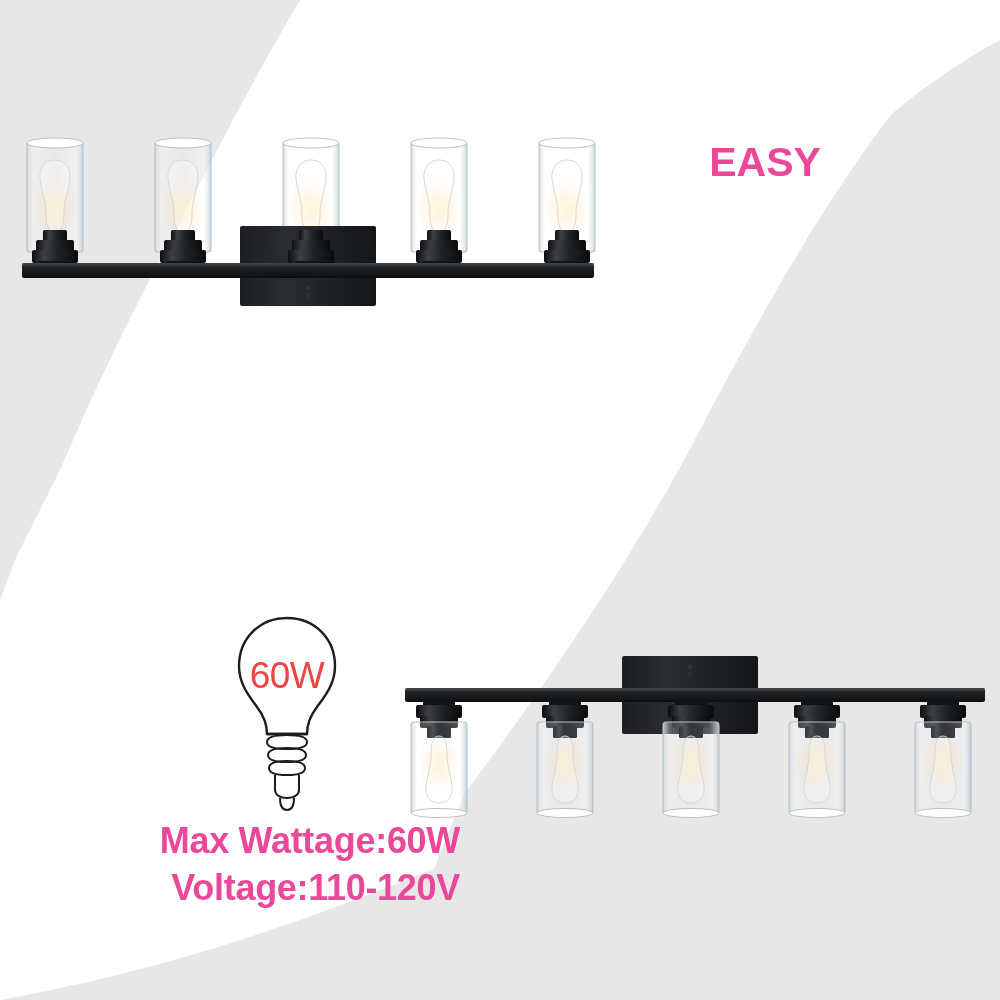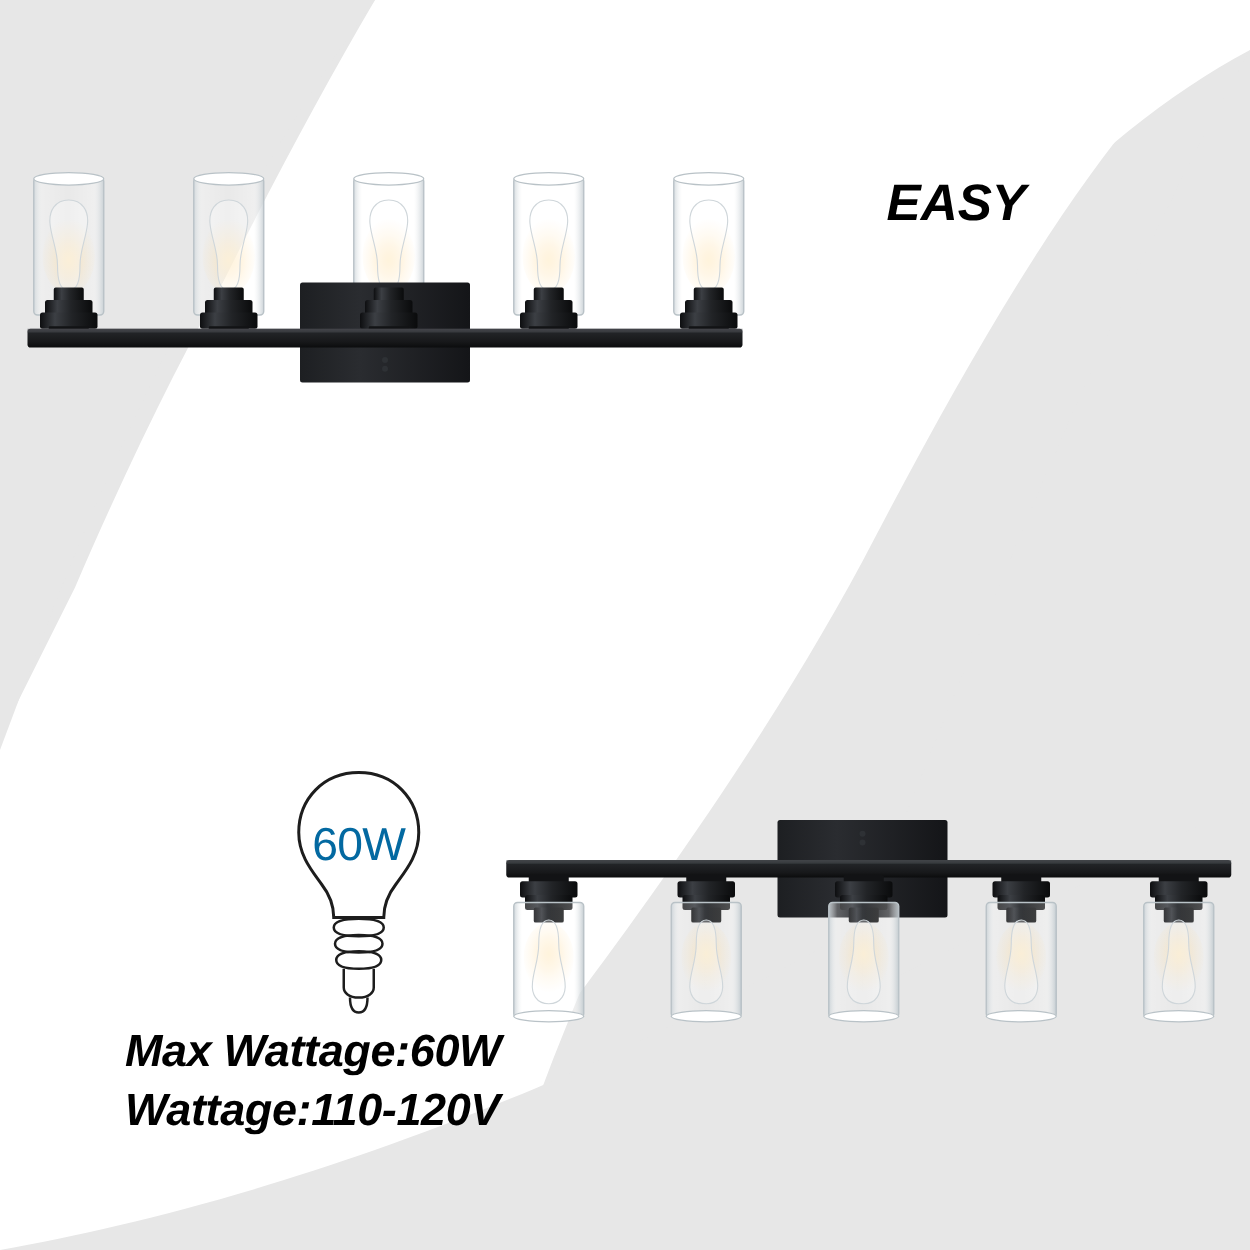--- a/index.html
+++ b/index.html
@@ -10,56 +10,55 @@
     overflow:hidden;
   }
   #stage{position:relative;width:1000px;height:1000px;overflow:hidden;background:#fff;}
 
   
   .bg-layer{position:absolute;left:0;top:0;width:1000px;height:1000px;}
 
   
   .headline{
     position:absolute;
-    color:#000000;
+    color:#ec4899;
     font-weight:bold;
     letter-spacing:-0.5px;
     white-space:nowrap;
     line-height:1.08;
     text-align:center;
-    font-style:italic;
   }
   #easy-install{
     left:600px; top:140px; width:330px;
     font-size:41px;
     letter-spacing:0px;
   }
   #easy-install .ln1{display:block;}
   #easy-install .ln2{display:block;}
 
   #updown{
     left:330px; top:465px; width:400px;
     font-size:57px;
     letter-spacing:-1px;
   }
 
   #specs{
     left:100px; top:818px; width:360px;
     font-size:36px;
-    text-align:left;
+    text-align:right;
     letter-spacing:-0.3px;
     line-height:1.30;
   }
   #specs .ln{display:block;}
 
   
   #bulb-icon{position:absolute;left:222px;top:612px;width:130px;height:208px;}
   #bulb-w-label{
     position:absolute;left:222px;top:655px;width:130px;
-    text-align:center;font-size:37px;color:#0369a1;
+    text-align:center;font-size:37px;color:#ef4444;
     font-weight:normal;letter-spacing:-0.5px;
   }
 
   
   .fixture{position:absolute;}
   #fixture-top{left:8px;top:130px;width:600px;height:185px;}
   #fixture-bottom{left:396px;top:648px;width:598px;height:175px;}
 </style>
 </head>
 <body>
@@ -343,16 +342,16 @@
   </svg>
   <div id="bulb-w-label">60W</div>
 
   <div id="easy-install" class="headline">
     <span class="ln1">EASY</span>
   </div>
 
 
   <div id="specs" class="headline">
     <span class="ln">Max Wattage:60W</span>
-    <span class="ln">Wattage:110-120V</span>
+    <span class="ln">Voltage:110-120V</span>
   </div>
 
 </div>
 
 </body></html>

